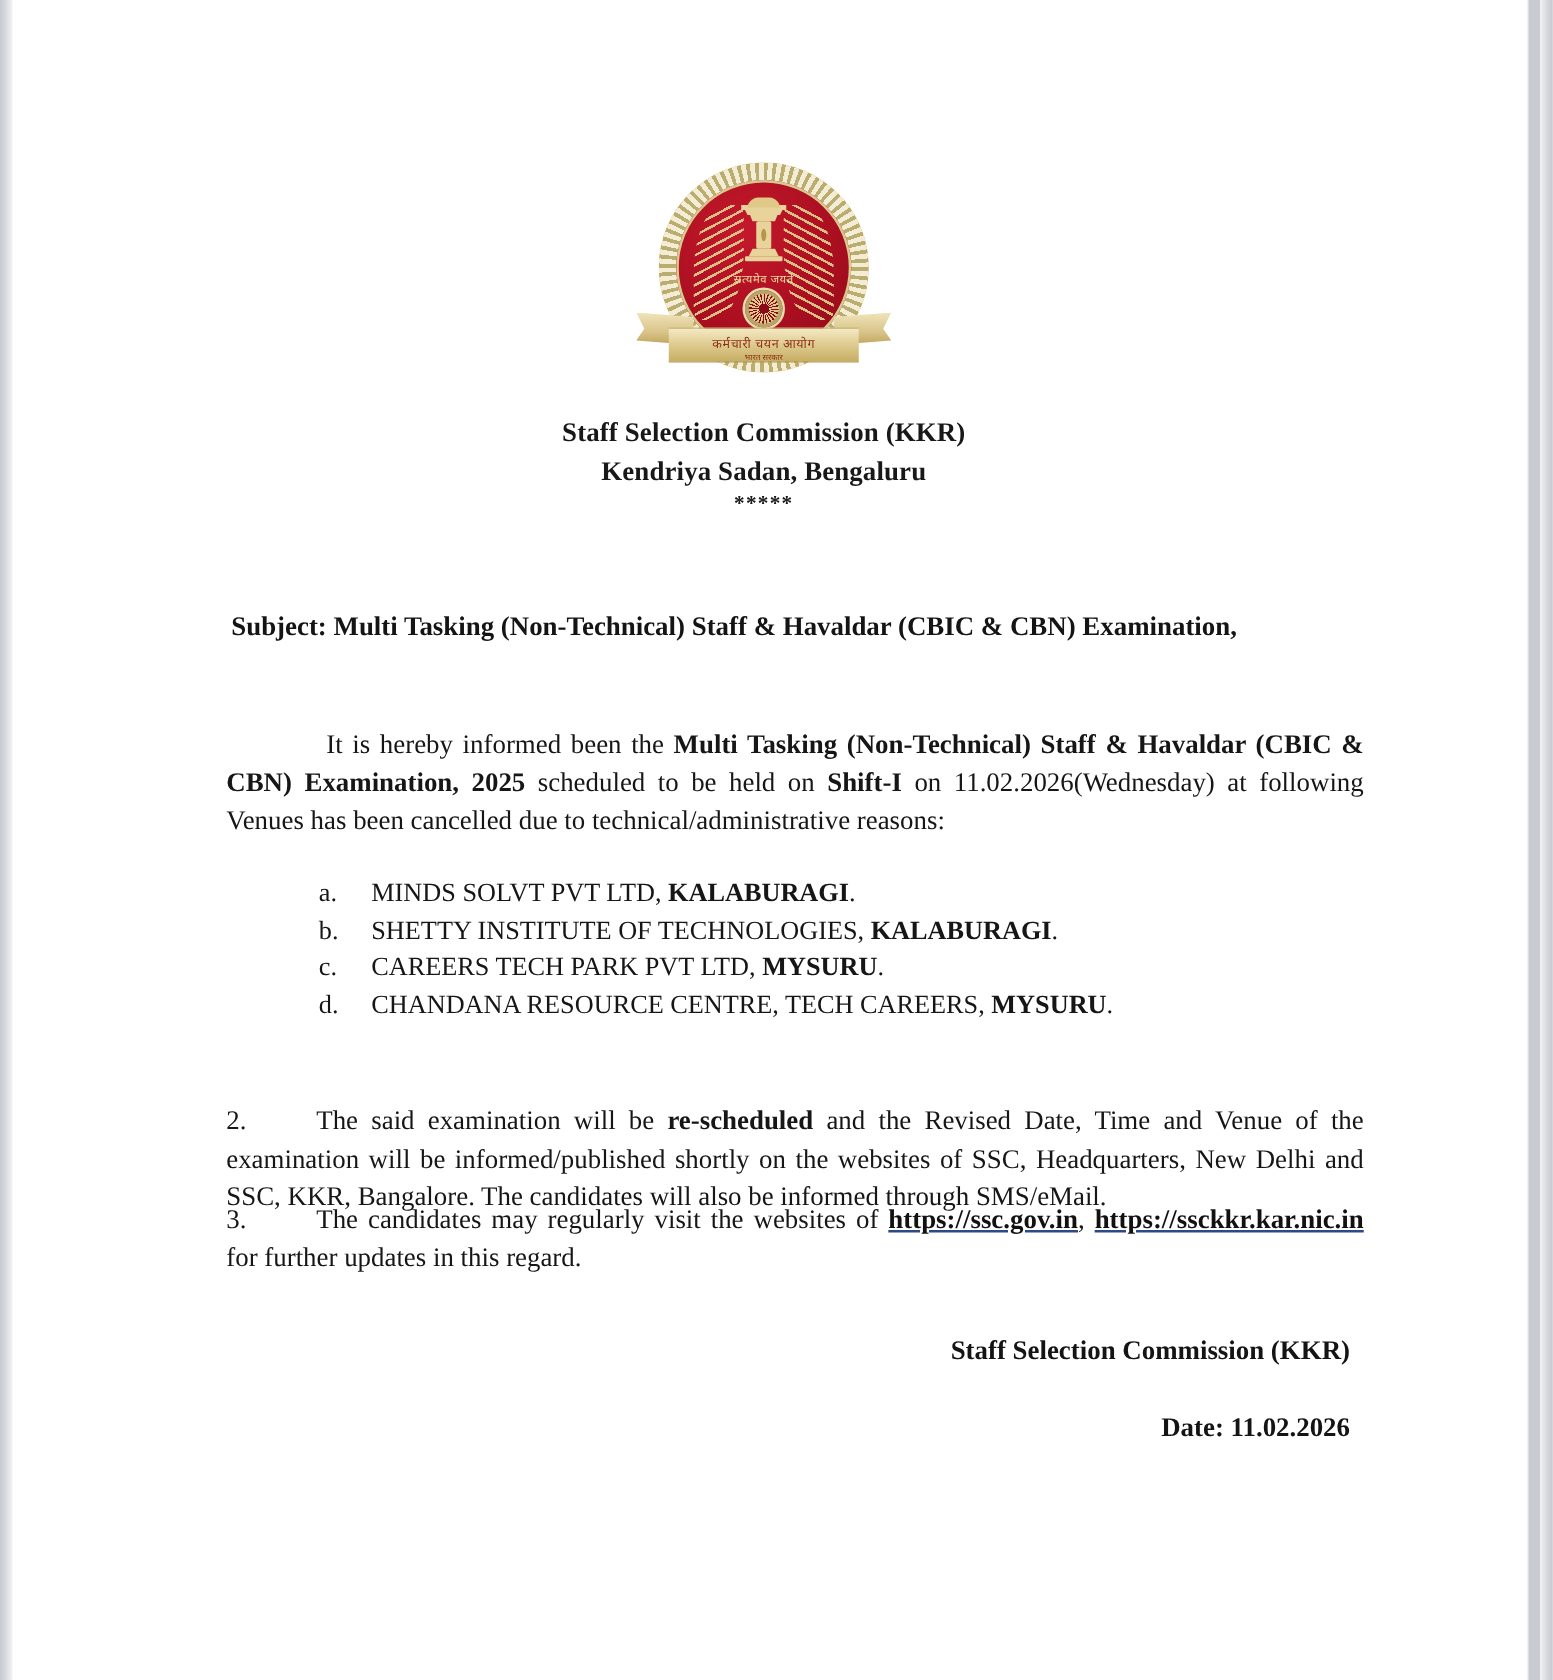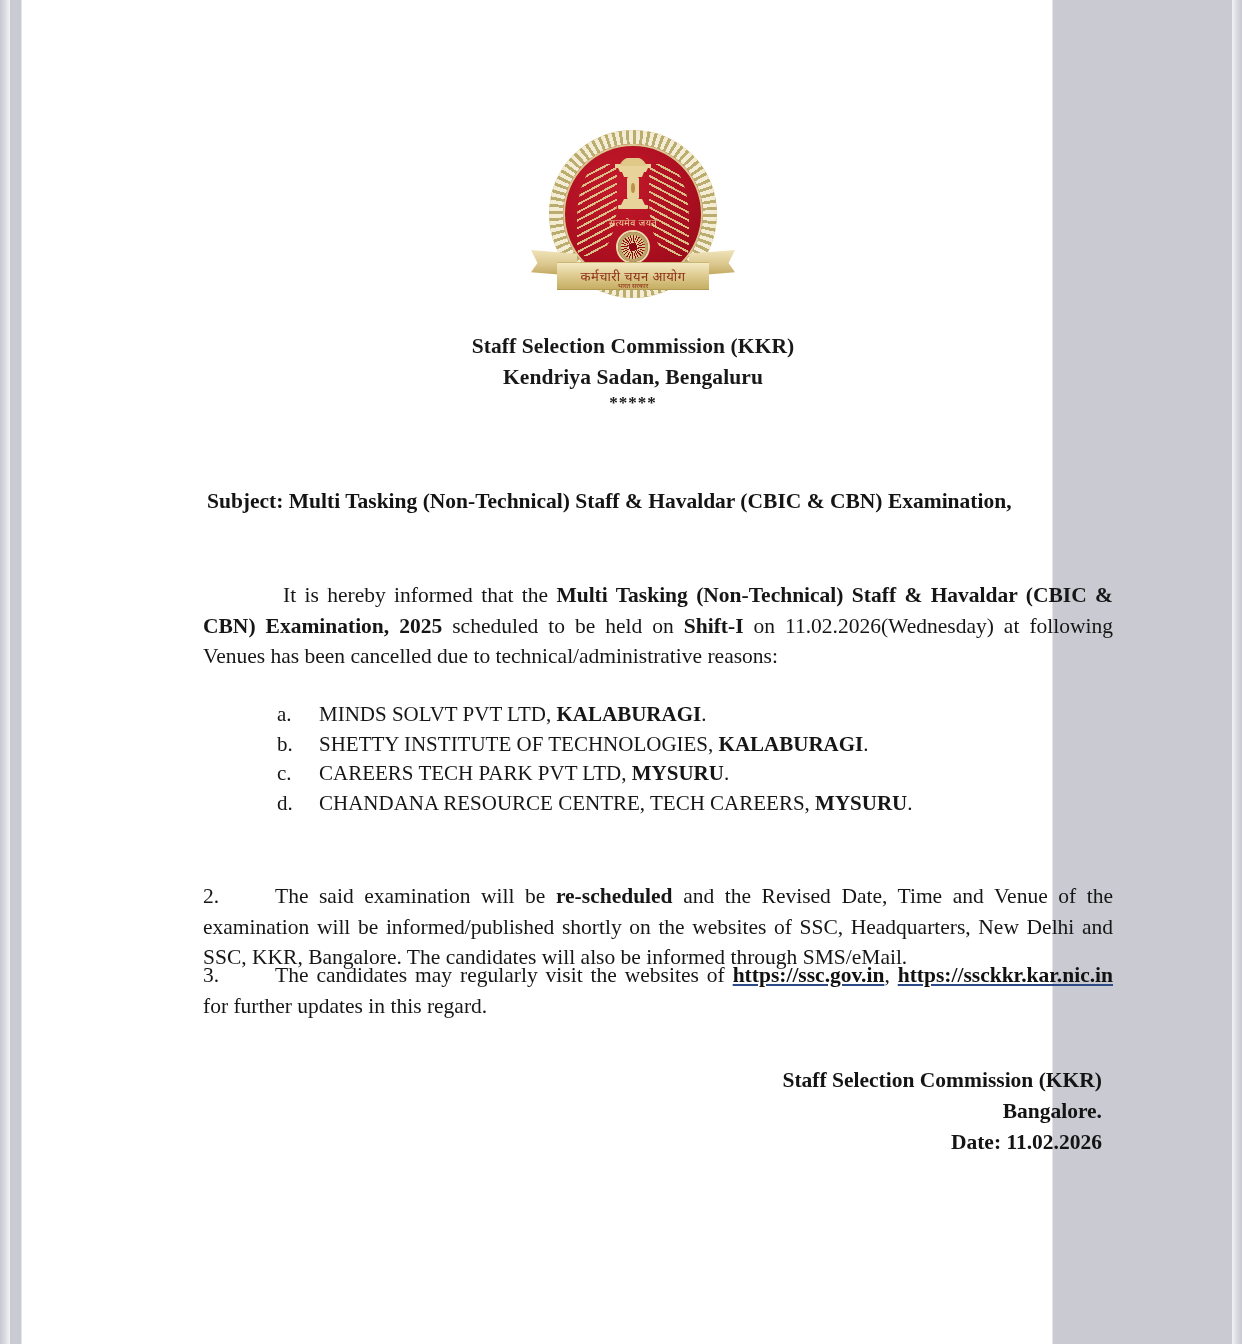--- a/index.html
+++ b/index.html
@@ -12,23 +12,23 @@
     width: 1242px;
     height: 1344px;
     background: #c9cad2;
     font-family: "Liberation Serif", "DejaVu Serif", serif;
     overflow: hidden;
   }
 
   
   .page-sheet {
     position: absolute;
-    left: 22px;
+    left: 0;
     top: 0;
-    width: 1030px;
+    width: 1222px;
     height: 1344px;
     background: #ffffff;
     box-shadow: 0 0 0 1px #e3e4e9;
   }
   .edge-shadow-left {
     position: absolute;
     left: 0; top: 0;
     width: 10px; height: 1344px;
     background: linear-gradient(to right, #c7c8d0 0%, #d8d9e0 45%, #f2f2f5 100%);
   }
@@ -172,21 +172,21 @@
   }
   .logo-ribbon-tail-r {
     right: 0;
     clip-path: polygon(100% 0, 0 14%, 0 100%, 100% 86%, 86% 50%);
   }
   .logo-ribbon-text {
     position: absolute;
     left: 0; top: 21px;
     width: 204px;
     text-align: center;
-    font-size: 13px;
+    font-size: 10px;
     color: #8d2f16;
     letter-spacing: .5px;
     white-space: nowrap;
   }
   .logo-ribbon-sub {
     position: absolute;
     left: 0; top: 35px;
     width: 204px;
     text-align: center;
     font-size: 6.5px;
@@ -370,34 +370,33 @@
     </div>
 
     <div class="hdr hdr-line1">Staff Selection Commission (KKR)</div>
     <div class="hdr hdr-line2">Kendriya Sadan, Bengaluru</div>
     <div class="hdr-stars">*****</div>
 
     <div class="subject">
       <span>Subject: Multi Tasking (Non-Technical) Staff &amp; Havaldar (CBIC &amp; CBN) Examination,</span>
     </div>
 
-    <div class="para para-1"><span>It is hereby informed that the </span><b>Multi Tasking (Non-Technical) Staff &amp; Havaldar (CBIC &amp; CBN) Examination, 2025</b><span> scheduled to be held on </span><b>Shift-I</b><span> on 11.02.2026(Wednesday) at following Venues has been cancelled due to technical/administrative reasons:</span></div>
+    <div class="para para-1"><span>It is hereby informed been the </span><b>Multi Tasking (Non-Technical) Staff &amp; Havaldar (CBIC &amp; CBN) Examination, 2025</b><span> scheduled to be held on </span><b>Shift-I</b><span> on 11.02.2026(Wednesday) at following Venues has been cancelled due to technical/administrative reasons:</span></div>
 
     <ul class="venue-list">
       <li><span class="marker">a.</span><span>MINDS SOLVT PVT LTD, </span><b>KALABURAGI</b><span>.</span></li>
       <li><span class="marker">b.</span><span>SHETTY INSTITUTE OF TECHNOLOGIES, </span><b>KALABURAGI</b><span>.</span></li>
       <li><span class="marker">c.</span><span>CAREERS TECH PARK PVT LTD, </span><b>MYSURU</b><span>.</span></li>
       <li><span class="marker">d.</span><span>CHANDANA RESOURCE CENTRE, TECH CAREERS, </span><b>MYSURU</b><span>.</span></li>
     </ul>
 
     <div class="para para-2"><span class="num-label">2.</span><span>The said examination will be </span><b>re-scheduled</b><span> and the Revised Date, Time and Venue of the examination will be informed/published shortly on the websites of SSC, Headquarters, New Delhi and SSC, KKR, Bangalore. The candidates will also be informed through SMS/eMail.</span></div>
 
     <div class="para para-3"><span class="num-label">3.</span><span>The candidates may regularly visit the websites of </span><a href="#" class="url">https://ssc.gov.in</a><span>, </span><a href="#" class="url">https://ssckkr.kar.nic.in</a><span> for further updates in this regard.</span></div>
 
     <div class="sig sig-1">Staff Selection Commission (KKR)</div>
-    <div class="sig sig-2">Bangalore.</div>
     <div class="sig sig-3">Date: 11.02.2026</div>
 
   </div>
 </div>
 
 <div class="edge-shadow-left"></div>
 <div class="edge-shadow-right"></div>
 
 </body></html>

